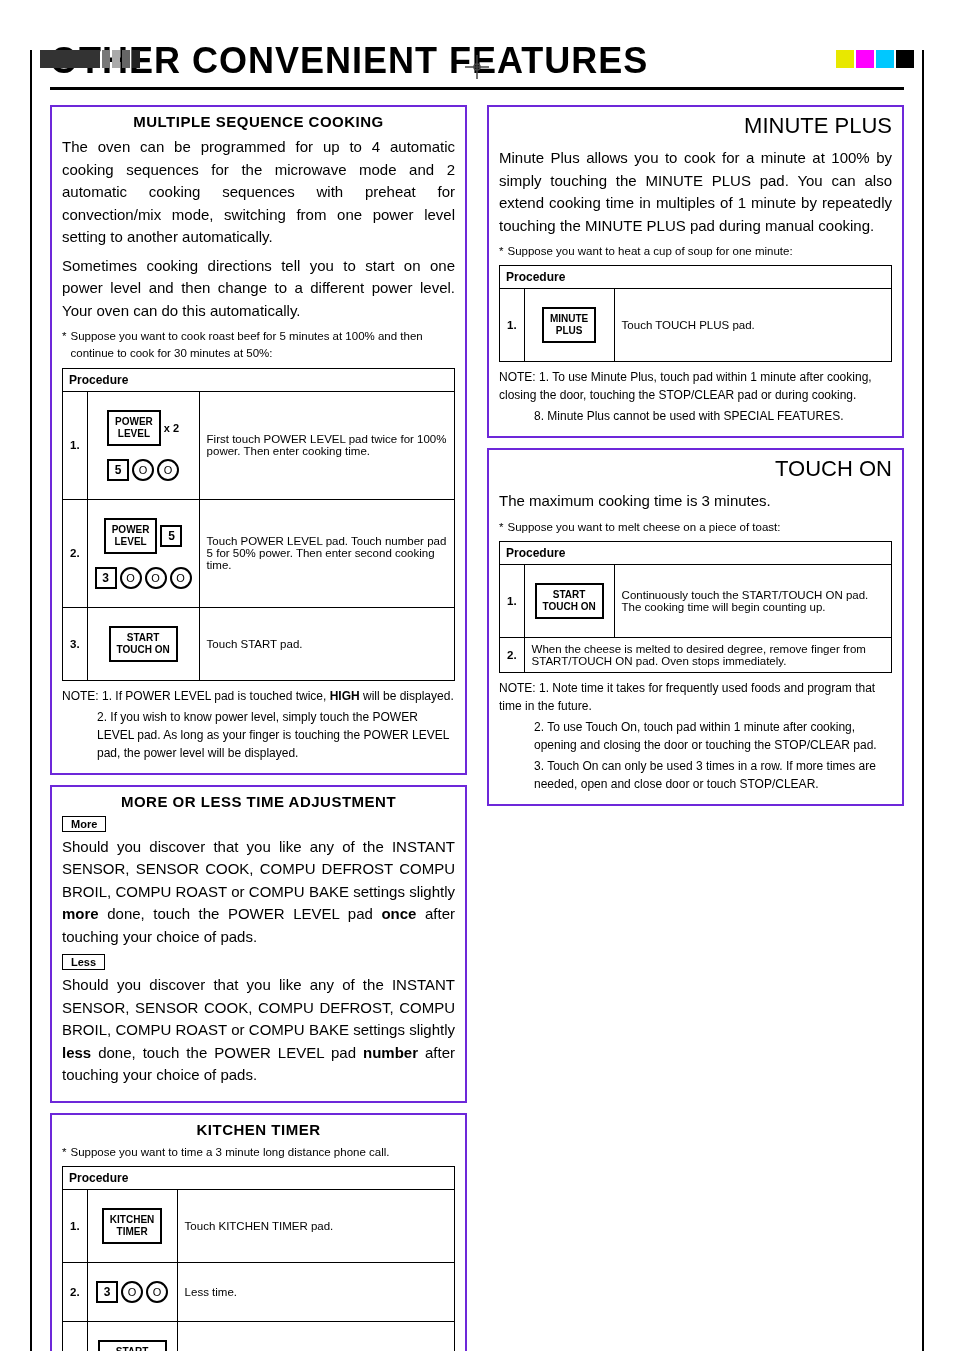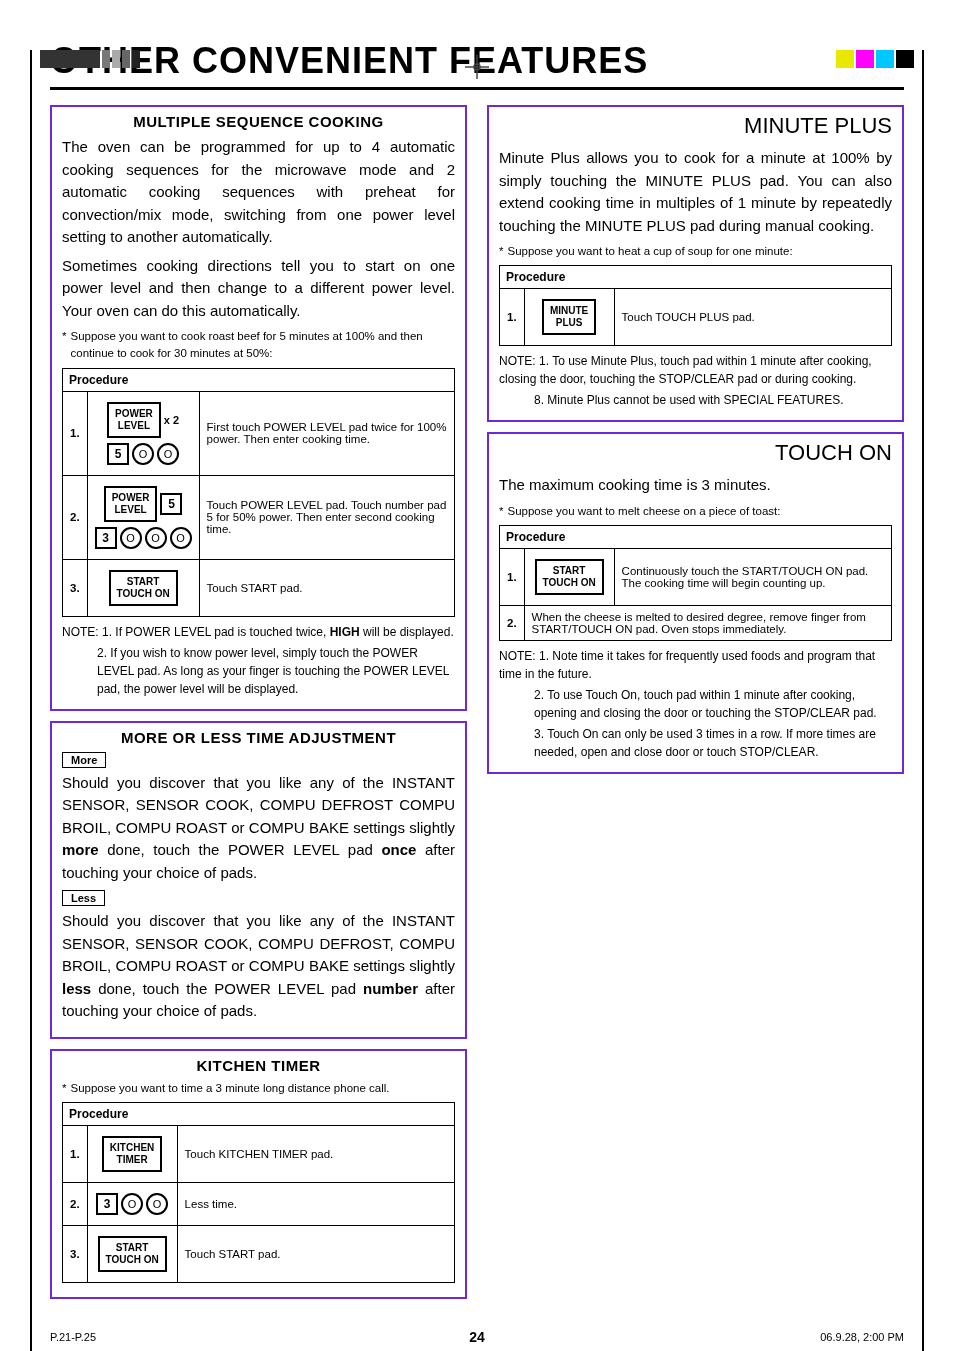--- a/index.html
+++ b/index.html
@@ -155,21 +155,21 @@
       min-width: 44px;
       min-height: 30px;
       line-height: 1.2;
       vertical-align: middle;
     }
     .pad-row {
       display: flex;
       align-items: center;
       justify-content: center;
       gap: 3px;
-      margin: 5px 0;
+      margin: 13px 0;
     }
     .num-pad {
       display: inline-flex;
       align-items: center;
       justify-content: center;
       border: 2px solid #000;
       width: 22px;
       height: 22px;
       font-size: 12px;
       font-weight: bold;

